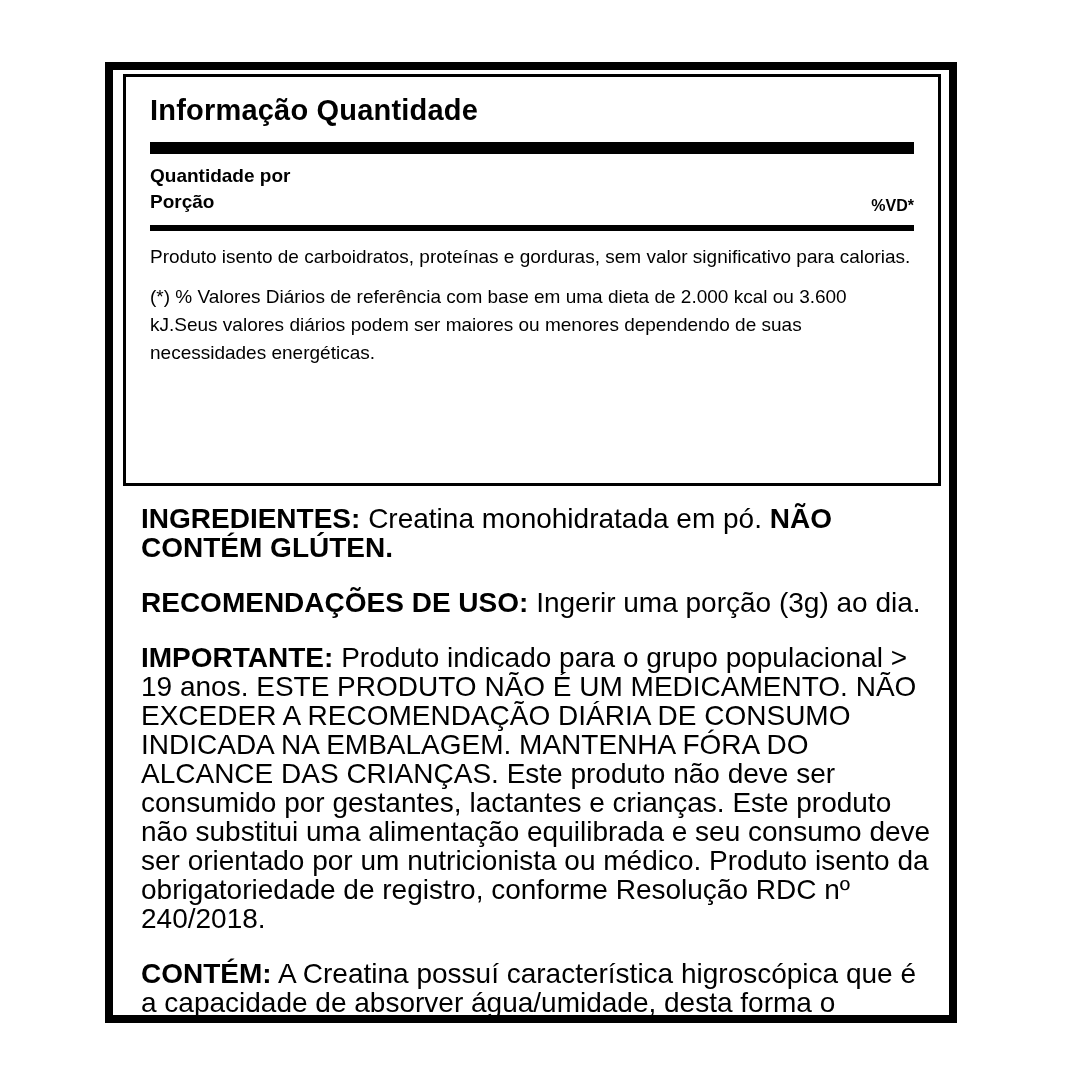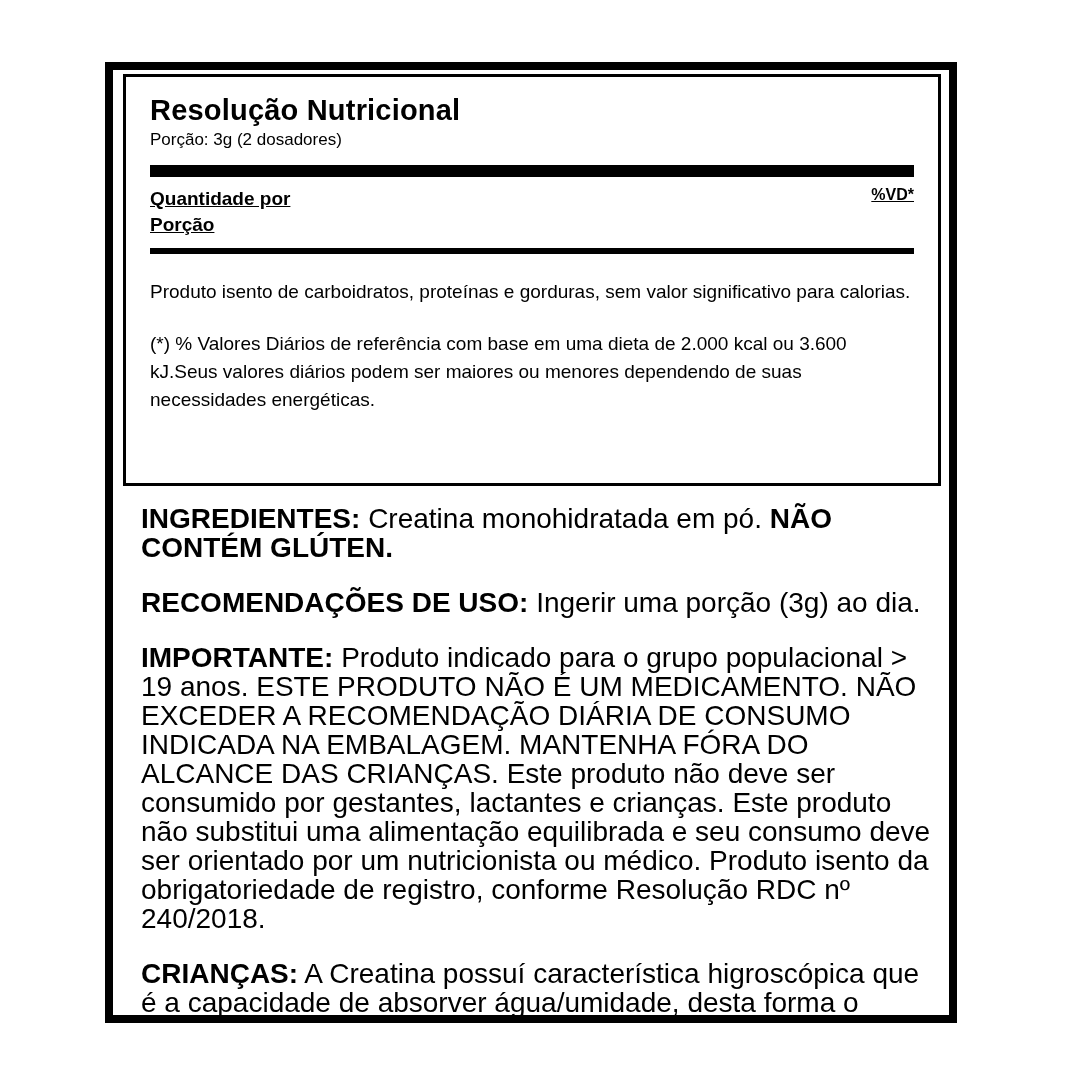--- a/index.html
+++ b/index.html
@@ -35,23 +35,22 @@
     margin-top: 3px;
   }
   .thick-bar {
     height: 12px;
     background: #000000;
     margin-top: 15px;
   }
   .header-row {
     display: flex;
     justify-content: space-between;
-    align-items: flex-start;
+    align-items: flex-end;
     padding: 9px 0 10px 0;
-    text-decoration: underline;
   }
   .header-qty {
     font-size: 19px;
     font-weight: bold;
     line-height: 26px;
   }
   .header-vd {
     font-size: 16px;
     font-weight: bold;
   }
@@ -63,40 +62,39 @@
     grid-template-columns: 1fr 1fr 1fr;
     font-size: 20px;
     padding: 9px 0 11px 0;
   }
   .data-row .cell-name { text-align: left; }
   .data-row .cell-amount { text-align: center; }
   .data-row .cell-vd { text-align: right; }
   .panel-note {
     font-size: 19px;
     line-height: 28px;
-    margin-top: 24px;
+    margin-top: 12px;
   }
   .sections {
     padding: 18px 12px 0 28px;
   }
   .section {
     font-size: 28px;
     line-height: 29px;
     margin-bottom: 26px;
   }
   .section b { font-weight: bold; }
 </style>
 </head>
 <body>
 
 <div class="label-outer">
 
   <div class="facts-panel">
-    <div class="panel-title">Resolução Nutricional</div>
-    <div class="serving">Porção: 3g (2 dosadores)</div>
+    <div class="panel-title">Informação Quantidade</div>
 
     <div class="thick-bar"></div>
 
     <div class="header-row">
       <div class="header-qty">
         <div>Quantidade por</div>
         <div>Porção</div>
       </div>
       <div class="header-vd">%VD*</div>
     </div>
@@ -118,17 +116,17 @@
 
     <p class="section">
       <b>RECOMENDAÇÕES DE USO:</b><span> Ingerir uma porção (3g) ao dia.</span>
     </p>
 
     <p class="section">
       <b>IMPORTANTE:</b><span> Produto indicado para o grupo populacional &gt; 19 anos. ESTE PRODUTO NÃO É UM MEDICAMENTO. NÃO EXCEDER A RECOMENDAÇÃO DIÁRIA DE CONSUMO INDICADA NA EMBALAGEM. MANTENHA FÓRA DO ALCANCE DAS CRIANÇAS. Este produto não deve ser consumido por gestantes, lactantes e crianças. Este produto não substitui uma alimentação equilibrada e seu consumo deve ser orientado por um nutricionista ou médico. Produto isento da obrigatoriedade de registro, conforme Resolução RDC nº 240/2018.</span>
     </p>
 
     <p class="section">
-      <b>CRIANÇAS:</b><span> A Creatina possuí característica higroscópica que é a capacidade de absorver água/umidade, desta forma o produto pode empedrar/empelotar, onde este fato não altera a qualidade ou resultado do produto. O consumidor poderá observar o produto empedrado ao receber ou ao longo do tempo de uso.</span>
+      <b>CONTÉM:</b><span> A Creatina possuí característica higroscópica que é a capacidade de absorver água/umidade, desta forma o produto pode empedrar/empelotar, onde este fato não altera a qualidade ou resultado do produto. O consumidor poderá observar o produto empedrado ao receber ou ao longo do tempo de uso.</span>
     </p>
 
   </div>
 </div>
 
 </body></html>

